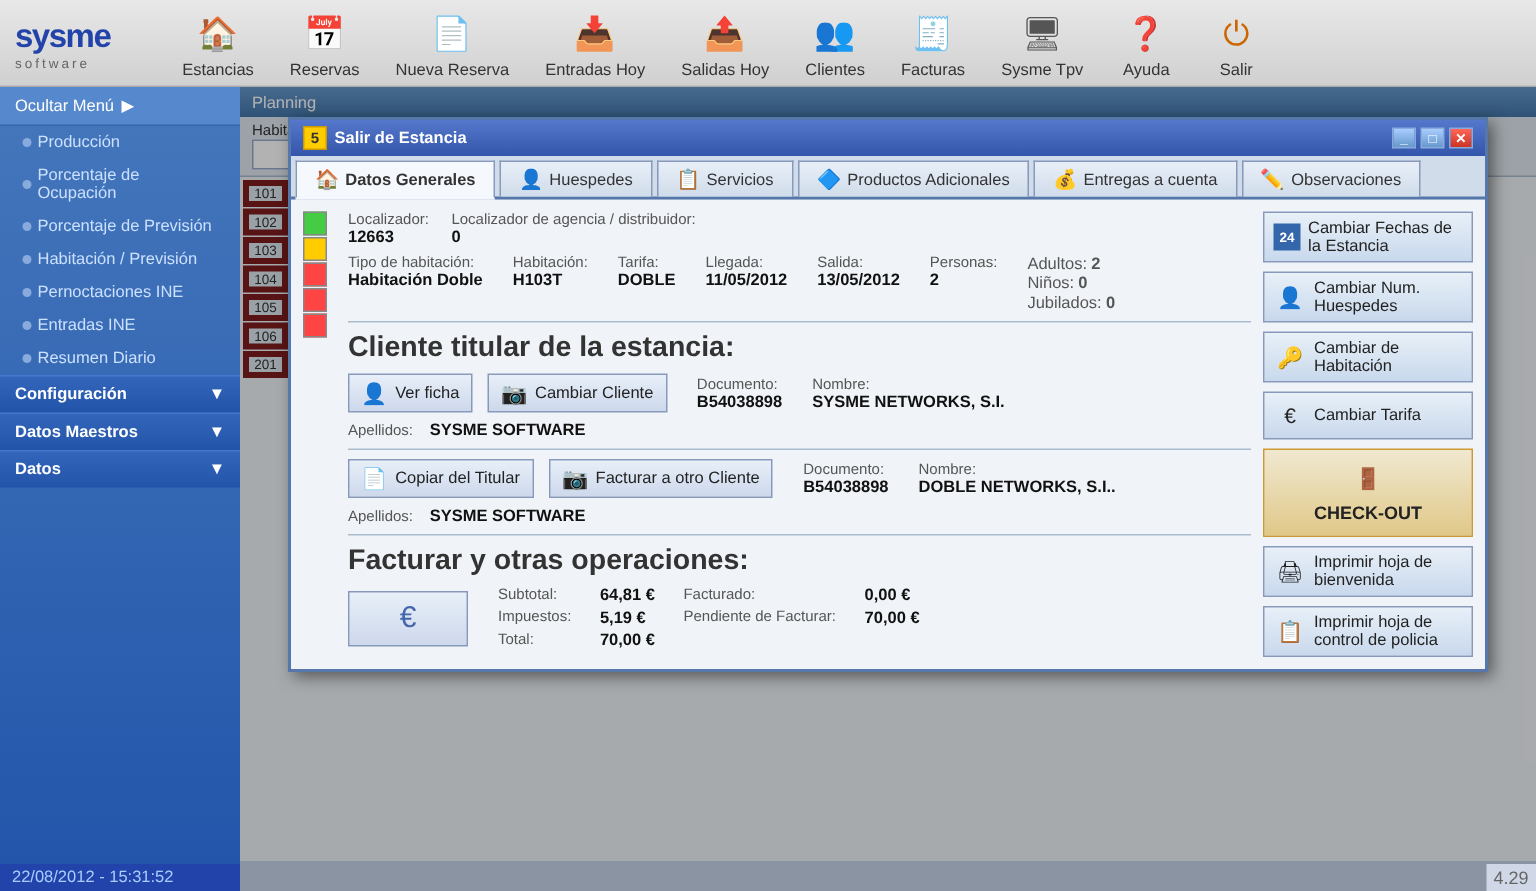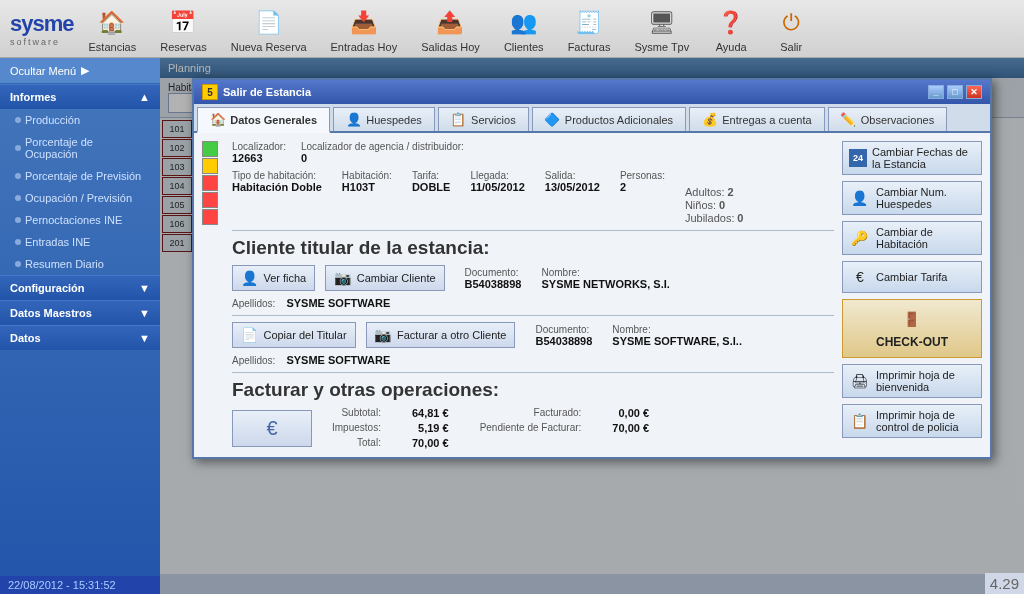--- a/index.html
+++ b/index.html
@@ -143,21 +143,21 @@
       height: calc(100% - 80px);
     }
     .calendar-row {
       display: flex;
       height: 18px;
       margin-bottom: 1px;
     }
     .room-label {
       width: 30px;
       background: #dde8f0;
-      border: 1px solid #7f1d1d;
+      border: 4px solid #7f1d1d;
       display: flex;
       align-items: center;
       justify-content: center;
       font-size: 9px;
       color: #333;
       flex-shrink: 0;
     }
     .cal-cell {
       width: 14px;
       height: 18px;
@@ -347,21 +347,21 @@
       color: #222;
       min-width: 80px;
     }
     .sub-btn-icon { font-size: 14px; color: #4466aa; }
     .info-pair { display: flex; flex-direction: column; }
   </style>
 </head>
 <body>
 
 <div id="top-toolbar">
-  <div style="margin-right: 3px; flex-shrink: 0;">
+  <div style="margin-right: 36px; flex-shrink: 0;">
     <div style="font-size: 22px; font-weight: bold; color: #2244aa; letter-spacing: -1px;">sysme</div>
     <div style="font-size: 9px; color: #666; letter-spacing: 2px;">software</div>
   </div>
   <div class="toolbar-item">
     <div class="toolbar-icon">🏠</div>
     <span>Estancias</span>
   </div>
   <div class="toolbar-item">
     <div class="toolbar-icon">📅</div>
     <span>Reservas</span>
@@ -400,39 +400,35 @@
   </div>
 </div>
 
 <div id="main-layout">
 
   <div id="sidebar">
     <div id="hide-menu-btn">
       <span>Ocultar Menú</span>
       <span>▶</span>
     </div>
-    <div class="sidebar-section-header">
-      <span>Informes</span>
-      <span>▲</span>
-    </div>
     <div class="sidebar-item">
       <div class="sidebar-item-dot"></div>
       <span>Producción</span>
     </div>
     <div class="sidebar-item">
       <div class="sidebar-item-dot"></div>
       <span>Porcentaje de Ocupación</span>
     </div>
     <div class="sidebar-item">
       <div class="sidebar-item-dot"></div>
       <span>Porcentaje de Previsión</span>
     </div>
     <div class="sidebar-item">
       <div class="sidebar-item-dot"></div>
-      <span>Ocupación / Previsión</span>
+      <span>Habitación / Previsión</span>
     </div>
     <div class="sidebar-item">
       <div class="sidebar-item-dot"></div>
       <span>Pernoctaciones INE</span>
     </div>
     <div class="sidebar-item">
       <div class="sidebar-item-dot"></div>
       <span>Entradas INE</span>
     </div>
     <div class="sidebar-item">
@@ -695,21 +691,21 @@
               <div class="info-pair">
                 <span class="form-label">Salida:</span>
                 <span class="form-value">13/05/2012</span>
               </div>
               <div class="info-pair">
                 <span class="form-label">Personas:</span>
                 <span class="form-value">2</span>
               </div>
               <div>
                 <div style="display:flex; flex-direction:column; gap:1px;">
-                  <span style="font-size:10px; color:#555;margin-top:16px;"><span>Adultos:</span> <b>2</b></span>
+                  <span style="font-size:10px; color:#555;"><span>Adultos:</span> <b>2</b></span>
                   <span style="font-size:10px; color:#555;"><span>Niños:</span> <b>0</b></span>
                   <span style="font-size:10px; color:#555;"><span>Jubilados:</span> <b>0</b></span>
                 </div>
               </div>
             </div>
 
             <div class="section-divider"></div>
 
             <div class="section-title">Cliente titular de la estancia:</div>
             <div style="display:flex; gap:10px; align-items:center; margin-bottom:6px;">
@@ -748,37 +744,37 @@
                 <span class="sub-btn-icon">📷</span>
                 <span>Facturar a otro Cliente</span>
               </button>
               <div style="display:flex; gap:20px; margin-left:10px;">
                 <div class="info-pair">
                   <span class="form-label">Documento:</span>
                   <span class="form-value">B54038898</span>
                 </div>
                 <div class="info-pair">
                   <span class="form-label">Nombre:</span>
-                  <span class="form-value">SYSME SOFTWARE, S.I..</span>
+                  <span class="form-value">DOBLE NETWORKS, S.I..</span>
                 </div>
               </div>
             </div>
             <div style="margin-bottom:6px;">
               <span class="form-label">Apellidos:</span>
               <span class="form-value" style="margin-left:8px;">SYSME SOFTWARE</span>
             </div>
 
             <div class="section-divider"></div>
 
             <div class="section-title">Facturar y otras operaciones:</div>
             <div style="display:flex; align-items:center; gap:20px;">
               <button class="sub-btn" style="flex-direction:column; align-items:center; padding:6px 10px;">
                 <span style="font-size:20px; color:#4466aa;">€</span>
               </button>
-              <div style="display:grid; grid-template-columns: auto auto auto auto; gap:3px 31px;text-align:right;">
+              <div style="display:grid; grid-template-columns: auto auto auto auto; gap:3px 19px;">
                 <span class="form-label">Subtotal:</span>
                 <span class="form-value">64,81 €</span>
                 <span class="form-label">Facturado:</span>
                 <span class="form-value">0,00 €</span>
 
                 <span class="form-label">Impuestos:</span>
                 <span class="form-value">5,19 €</span>
                 <span class="form-label">Pendiente de Facturar:</span>
                 <span class="form-value">70,00 €</span>
 
@@ -818,15 +814,15 @@
             <button class="action-btn">
               <span class="action-btn-icon">📋</span>
               <span>Imprimir hoja de control de policia</span>
             </button>
           </div>
         </div>
 
       </div>
     </div>
 
-    <div style="position:absolute; bottom:0; right:0; background:#d0d8e8; padding:2px 5px; font-size:15px; color:#666;">4.29</div>
+    <div style="position:absolute; bottom:0; right:0; background:#d0d8e8; padding:2px 5px; font-size:12px; color:#666;">4.29</div>
   </div>
 </div>
 
 </body></html>

